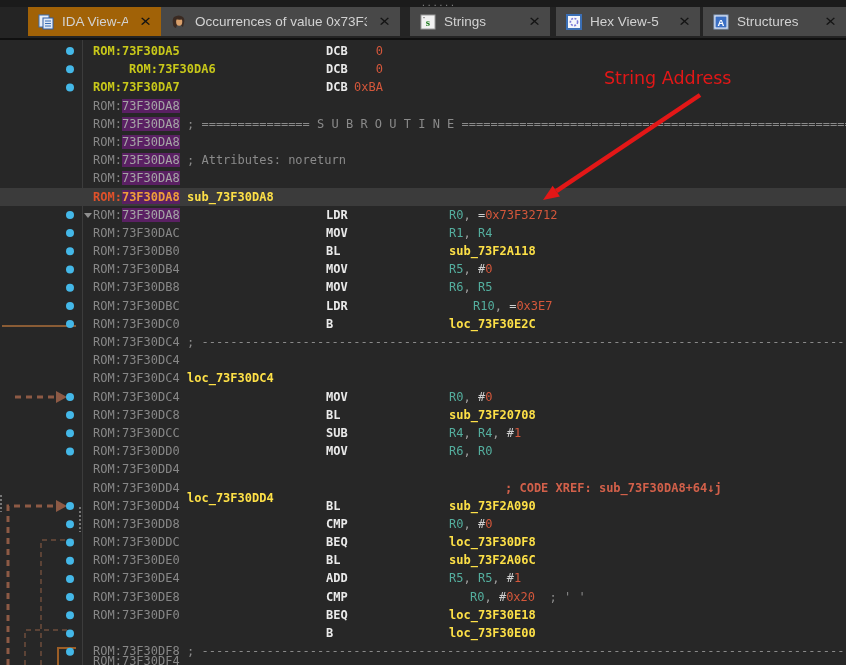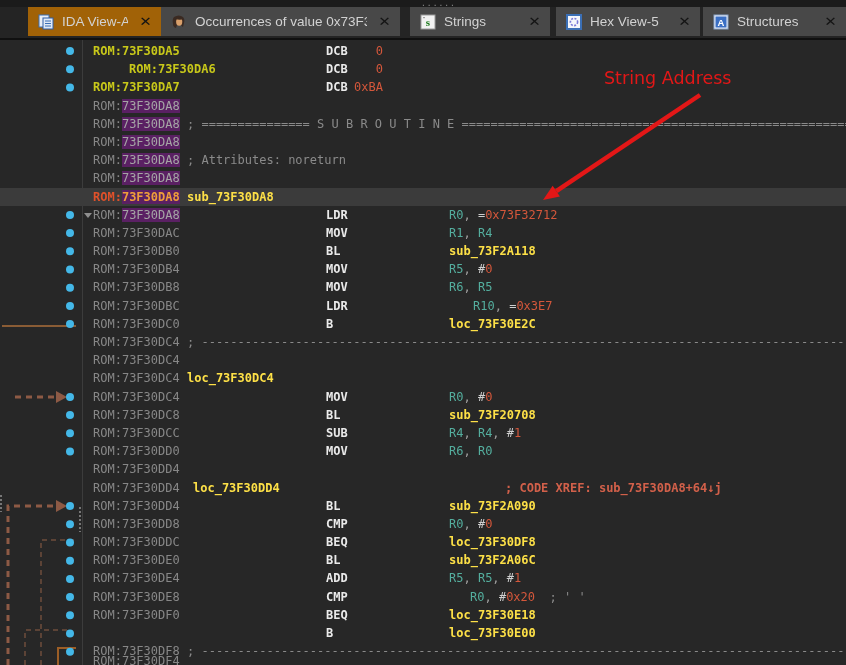--- a/index.html
+++ b/index.html
@@ -161,21 +161,21 @@
         <div class="row"><span class="col " style="left: 93px;"><span class="a-gray">ROM:</span><span class="a-gray">73F30DBC</span></span><span class="col mnem" style="left: 326px;">LDR</span><span class="col " style="left: 473px;"><span class="reg">R10</span><span class="sep">, </span><span class="pun">=</span><span class="num">0x3E7</span></span></div>
         <div class="row"><span class="col " style="left: 93px;"><span class="a-gray">ROM:</span><span class="a-gray">73F30DC0</span></span><span class="col mnem" style="left: 326px;">B</span><span class="col " style="left: 449px;"><span class="lab">loc_73F30E2C</span></span></div>
         <div class="row"><span class="col " style="left: 93px;"><span class="a-gray">ROM:</span><span class="a-gray">73F30DC4</span></span><span class="col com" style="left: 187px;">; ---------------------------------------------------------------------------------------------</span></div>
         <div class="row"><span class="col " style="left: 93px;"><span class="a-gray">ROM:</span><span class="a-gray">73F30DC4</span></span></div>
         <div class="row"><span class="col " style="left: 93px;"><span class="a-gray">ROM:</span><span class="a-gray">73F30DC4</span></span><span class="col lab" style="left: 187px;">loc_73F30DC4</span></div>
         <div class="row"><span class="col " style="left: 93px;"><span class="a-gray">ROM:</span><span class="a-gray">73F30DC4</span></span><span class="col mnem" style="left: 326px;">MOV</span><span class="col " style="left: 449px;"><span class="reg">R0</span><span class="sep">, </span><span class="pun">#</span><span class="num">0</span></span></div>
         <div class="row"><span class="col " style="left: 93px;"><span class="a-gray">ROM:</span><span class="a-gray">73F30DC8</span></span><span class="col mnem" style="left: 326px;">BL</span><span class="col " style="left: 449px;"><span class="lab">sub_73F20708</span></span></div>
         <div class="row"><span class="col " style="left: 93px;"><span class="a-gray">ROM:</span><span class="a-gray">73F30DCC</span></span><span class="col mnem" style="left: 326px;">SUB</span><span class="col " style="left: 449px;"><span class="reg">R4</span><span class="sep">, </span><span class="reg">R4</span><span class="sep">, </span><span class="pun">#</span><span class="num">1</span></span></div>
         <div class="row"><span class="col " style="left: 93px;"><span class="a-gray">ROM:</span><span class="a-gray">73F30DD0</span></span><span class="col mnem" style="left: 326px;">MOV</span><span class="col " style="left: 449px;"><span class="reg">R6</span><span class="sep">, </span><span class="reg">R0</span></span></div>
         <div class="row"><span class="col " style="left: 93px;"><span class="a-gray">ROM:</span><span class="a-gray">73F30DD4</span></span></div>
-        <div class="row"><span class="col " style="left: 93px;"><span class="a-gray">ROM:</span><span class="a-gray">73F30DD4</span></span><span class="col lab" style="left: 193px;">loc_73F30DD4</span><span class="col xref" style="left: 505px;">; CODE XREF: sub_73F30DA8+64↓j</span></div>
+        <div class="row"><span class="col " style="left: 93px;"><span class="a-gray">ROM:</span><span class="a-gray">73F30DD4</span></span><span class="col lab" style="left: 187px; margin-top: 10px;">loc_73F30DD4</span><span class="col xref" style="left: 505px;">; CODE XREF: sub_73F30DA8+64↓j</span></div>
         <div class="row"><span class="col " style="left: 93px;"><span class="a-gray">ROM:</span><span class="a-gray">73F30DD4</span></span><span class="col mnem" style="left: 326px;">BL</span><span class="col " style="left: 449px;"><span class="lab">sub_73F2A090</span></span></div>
         <div class="row"><span class="col " style="left: 93px;"><span class="a-gray">ROM:</span><span class="a-gray">73F30DD8</span></span><span class="col mnem" style="left: 326px;">CMP</span><span class="col " style="left: 449px;"><span class="reg">R0</span><span class="sep">, </span><span class="pun">#</span><span class="num">0</span></span></div>
         <div class="row"><span class="col " style="left: 93px;"><span class="a-gray">ROM:</span><span class="a-gray">73F30DDC</span></span><span class="col mnem" style="left: 326px;">BEQ</span><span class="col " style="left: 449px;"><span class="lab">loc_73F30DF8</span></span></div>
         <div class="row"><span class="col " style="left: 93px;"><span class="a-gray">ROM:</span><span class="a-gray">73F30DE0</span></span><span class="col mnem" style="left: 326px;">BL</span><span class="col " style="left: 449px;"><span class="lab">sub_73F2A06C</span></span></div>
         <div class="row"><span class="col " style="left: 93px;"><span class="a-gray">ROM:</span><span class="a-gray">73F30DE4</span></span><span class="col mnem" style="left: 326px;">ADD</span><span class="col " style="left: 449px;"><span class="reg">R5</span><span class="sep">, </span><span class="reg">R5</span><span class="sep">, </span><span class="pun">#</span><span class="num">1</span></span></div>
         <div class="row"><span class="col " style="left: 93px;"><span class="a-gray">ROM:</span><span class="a-gray">73F30DE8</span></span><span class="col mnem" style="left: 326px;">CMP</span><span class="col " style="left: 470px;"><span class="reg">R0</span><span class="sep">, </span><span class="pun">#</span><span class="num">0x20</span><span class="com">  ; ' '</span></span></div>
         <div class="row"><span class="col " style="left: 93px;"><span class="a-gray">ROM:</span><span class="a-gray">73F30DF0</span></span><span class="col mnem" style="left: 326px;">BEQ</span><span class="col " style="left: 449px;"><span class="lab">loc_73F30E18</span></span></div>
         <div class="row"><span class="col " style="left: 93px; margin-top: 28px;"><span class="a-gray">ROM:</span><span class="a-gray">73F30DF4</span></span><span class="col mnem" style="left: 326px;">B</span><span class="col " style="left: 449px;"><span class="lab">loc_73F30E00</span></span></div>
         <div class="row"><span class="col " style="left: 93px;"><span class="a-gray">ROM:</span><span class="a-gray">73F30DF8</span></span><span class="col com" style="left: 187px;">; ---------------------------------------------------------------------------------------------</span></div>
       </div>

